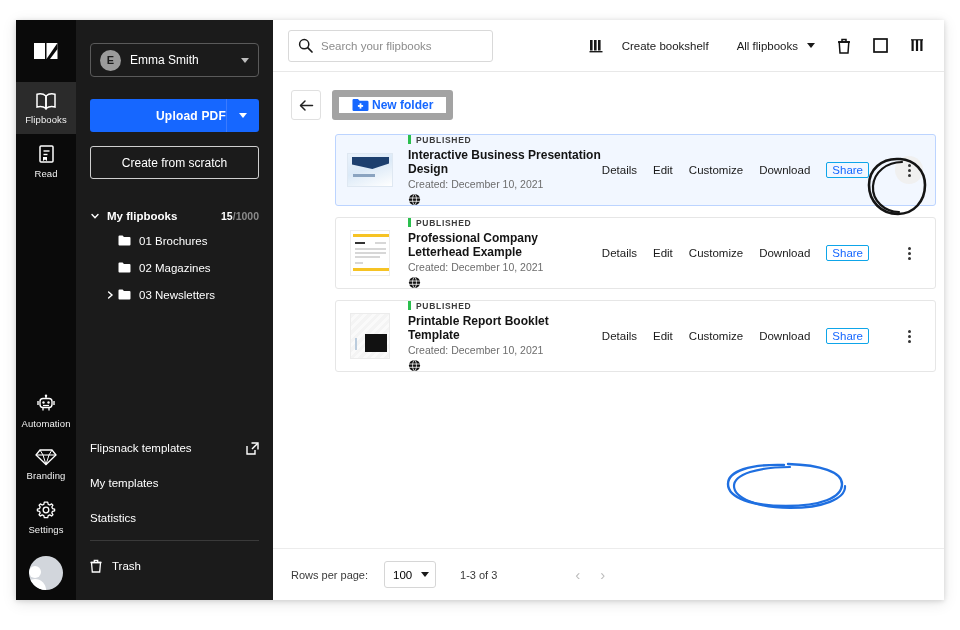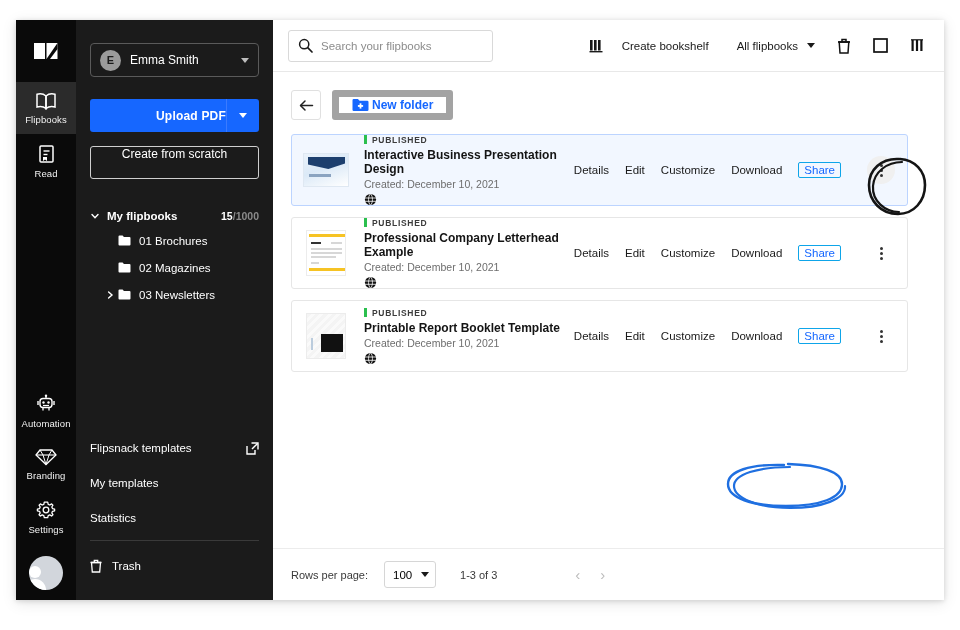--- a/index.html
+++ b/index.html
@@ -104,21 +104,21 @@
     letter-spacing: .2px;
   }
   .btn-upload .split {
     width: 33px; height: 100%;
     border-left: 1px solid #3b7bff;
     display: flex; align-items: center; justify-content: center;
   }
   .btn-scratch {
     margin-top: 14px; height: 33px;
     border: 1px solid #cfcfcf; border-radius: 3px;
-    display: flex; align-items: flex-start; justify-content: center;
+    display: flex; align-items: center; justify-content: center;
     font-size: 12px; color: #fff; cursor: pointer;
   }
 
   .tree { margin-top: 26px; }
   .tree-root {
     display: flex; align-items: center;
     font-size: 11.5px; font-weight: bold;
     cursor: pointer; height: 22px;
   }
   .tree-root .chev { margin-right: 7px; display:flex; }
@@ -191,21 +191,21 @@
     cursor: pointer; background: #fff;
   }
   .newfolder {
     height: 30px; padding: 0 13px;
     border: 7px solid #a3a3a3; border-radius: 3px;
     display: flex; align-items: center; gap: 3px;
     font-size: 12px; font-weight: bold; color: #1667ff;
     cursor: pointer; background: #fff;
   }
 
-  .list { padding: 14px 36px 0 18px; }
+  .list { padding: 14px 8px 0 18px; margin-left: 44px; }
   .row {
     height: 72px; margin-bottom: 11px;
     border: 1px solid #e6e6e6; border-radius: 3px;
     display: flex; align-items: center;
     padding: 0 12px 0 10px; background: #fff;
     position: relative;
   }
   .row.selected { background: #f2f7ff; border-color: #bcd4ff; }
 
   .thumb {

